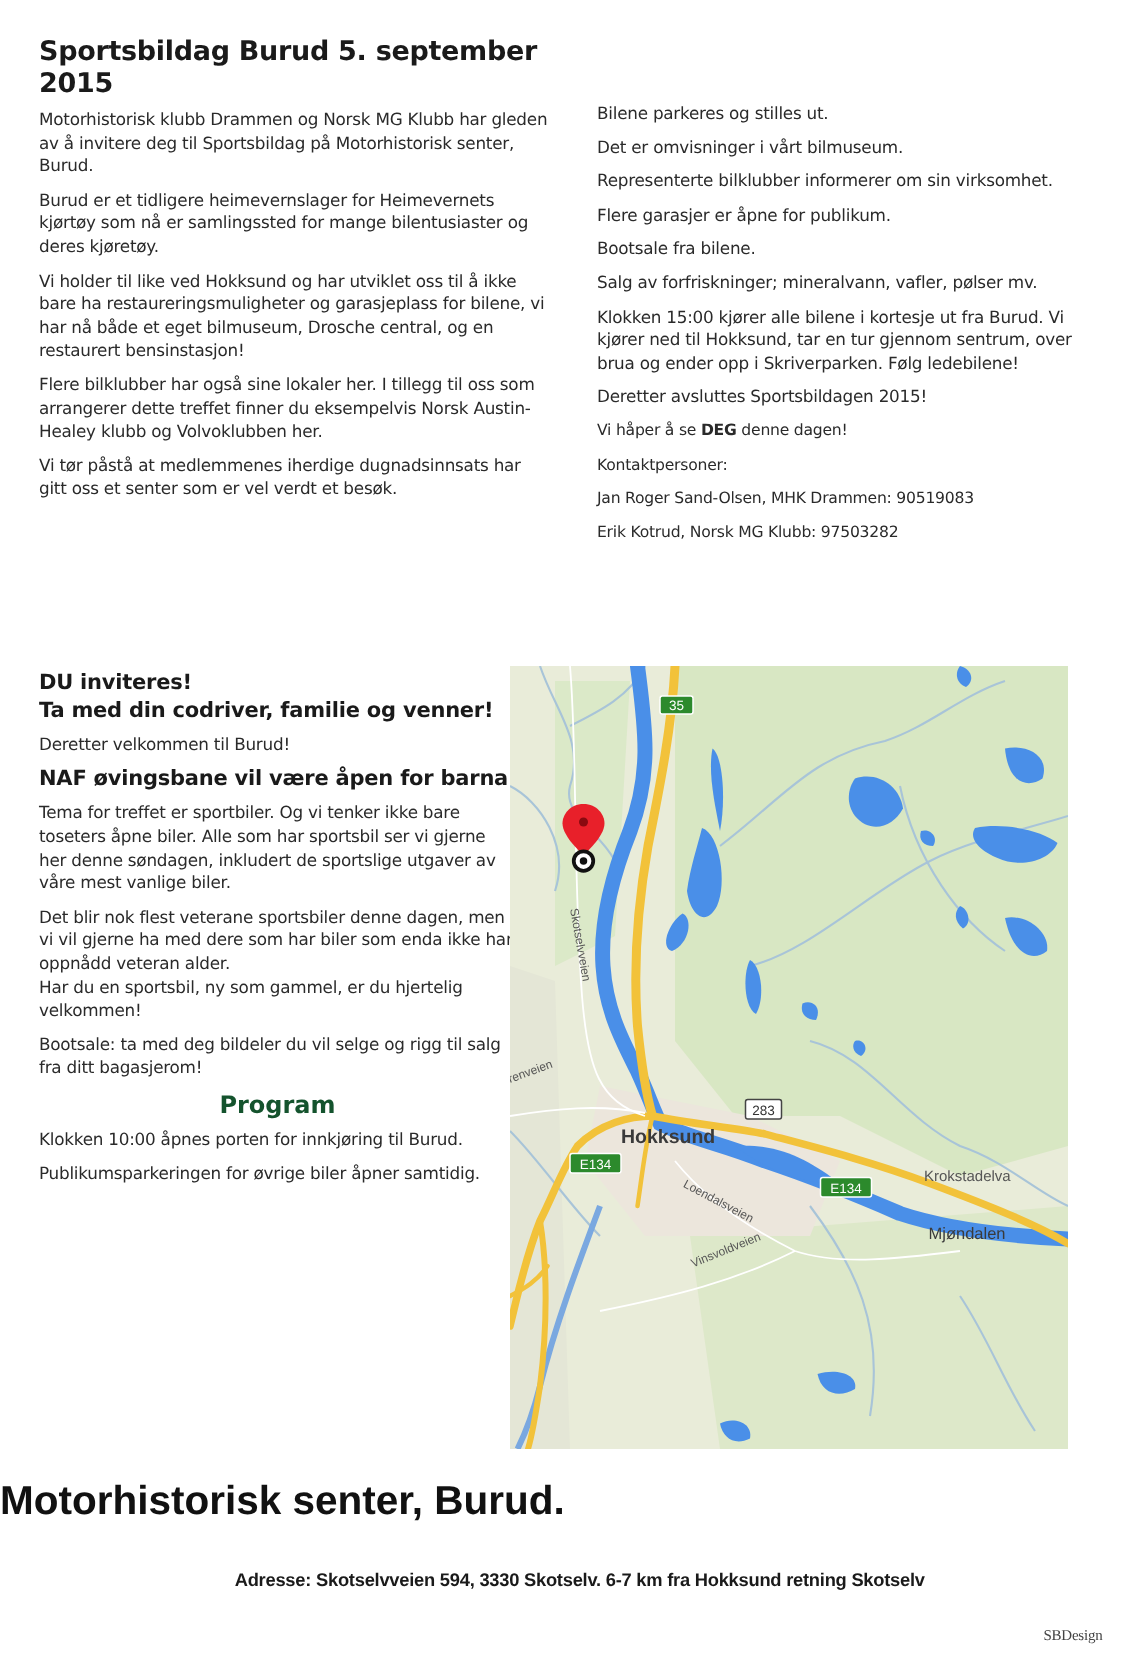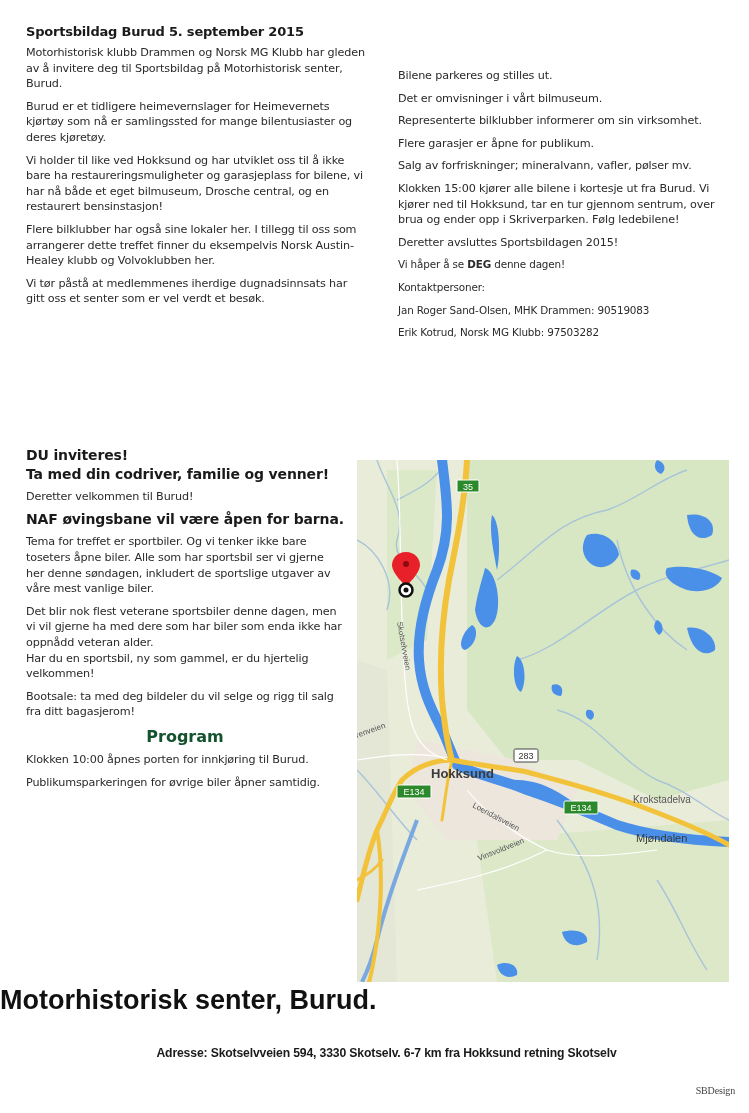--- a/index.html
+++ b/index.html
@@ -1,26 +1,26 @@
 <!DOCTYPE html>
 <html><head>
 <meta charset="utf-8">
 <style>
   html, body { margin: 0; padding: 0; background: #ffffff; }
   body { width: 749px; height: 1113px; position: relative; overflow: hidden; color: #222; }
   .col { position: absolute; }
   #col-left-top { left: 26px; top: 24px; width: 340px; }
   #col-right-top { left: 398px; top: 20px; width: 340px; margin-top: 48px; }
   #col-left-bottom { left: 26px; top: 448px; width: 318px; }
-  .title { font-family: "DejaVu Sans", sans-serif; font-weight: bold; font-size: 13px; margin: 0 0 6px 0; letter-spacing: -0.2px; color: #1a1a1a; }
+  .title { font-family: "DejaVu Sans", sans-serif; font-weight: bold; font-size: 18px; margin: 0 0 6px 0; letter-spacing: -0.2px; color: #1a1a1a; }
   p { margin: 0 0 7px 0; font-family: "DejaVu Sans", sans-serif; font-size: 11.2px; line-height: 15.6px; color: #2a2a2a; letter-spacing: -0.15px; }
   p.b { font-weight: bold; font-size: 14px; color: #1a1a1a; }
   p.sm { font-size: 10.4px; }
   .prog-h { text-align: center; font-family: "DejaVu Sans", sans-serif; font-weight: bold; font-size: 16px; margin: 6px 0 6px 0; color: #14532d; }
-  #map { position: absolute; left: 357px; top: 444px; width: 372px; height: 522px; background: #4d7c0f; overflow: hidden; margin-top: 16px; }
+  #map { position: absolute; left: 340px; top: 444px; width: 372px; height: 522px; background: #4d7c0f; overflow: hidden; }
   #map svg { display: block; }
   .maplbl { font-family: "Liberation Sans", sans-serif; fill: #333; }
   #footer-title { position: absolute; left: 0; width: 749px; top: 985px; text-align: left; font-family: "Liberation Sans", sans-serif; font-weight: bold; font-size: 27px; color: #111; margin: 0; }
   #footer-address { position: absolute; left: 0; width: 749px; top: 1034px; text-align: center; font-family: "Liberation Sans", sans-serif; font-weight: bold; font-size: 12.2px; color: #1a1a1a; margin: 12px; }
   #signature { position: absolute; right: 14px; top: 1083px; font-family: "Liberation Serif", serif; font-size: 10px; color: #444; margin: 0; }
   .deg { font-weight: bold; }
 </style>
 </head>
 <body>
 
@@ -31,20 +31,21 @@
   <p>Vi holder til like ved Hokksund og har utviklet oss til å ikke bare ha restaureringsmuligheter og garasjeplass for bilene, vi har nå både et eget bilmuseum, Drosche central, og en restaurert bensinstasjon!</p>
   <p>Flere bilklubber har også sine lokaler her. I tillegg til oss som arrangerer dette treffet finner du eksempelvis Norsk Austin-Healey klubb og Volvoklubben her.</p>
   <p>Vi tør påstå at medlemmenes iherdige dugnadsinnsats har gitt oss et senter som er vel verdt et besøk.</p>
 </div>
 
 <div class="col" id="col-right-top">
   <p>Bilene parkeres og stilles ut.</p>
   <p>Det er omvisninger i vårt bilmuseum.</p>
   <p>Representerte bilklubber informerer om sin virksomhet.</p>
   <p>Flere garasjer er åpne for publikum.</p>
+  <p>Bootsale fra bilene.</p>
   <p>Salg av forfriskninger; mineralvann, vafler, pølser mv.</p>
   <p>Klokken 15:00 kjører alle bilene i kortesje ut fra Burud. Vi kjører ned til Hokksund, tar en tur gjennom sentrum, over brua og ender opp i Skriverparken. Følg ledebilene!</p>
   <p>Deretter avsluttes Sportsbildagen 2015!</p>
   <p class="sm"><span>Vi håper å se </span><span class="deg">DEG</span><span> denne dagen!</span></p>
   <p class="sm">Kontaktpersoner:</p>
   <p class="sm">Jan Roger Sand-Olsen, MHK Drammen: 90519083</p>
   <p class="sm">Erik Kotrud, Norsk MG Klubb: 97503282</p>
 </div>
 
 <div class="col" id="col-left-bottom">

